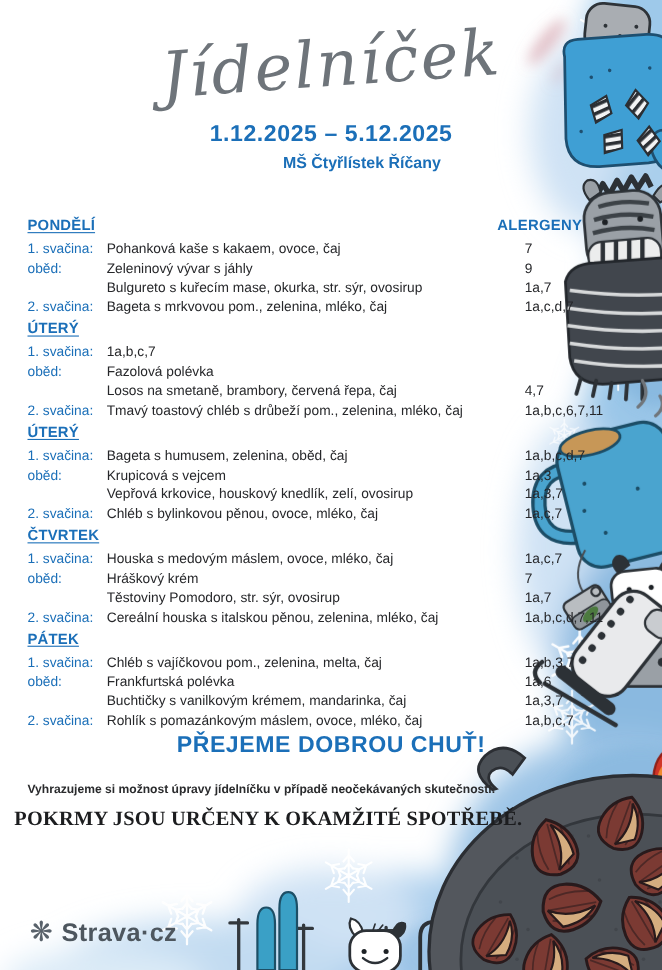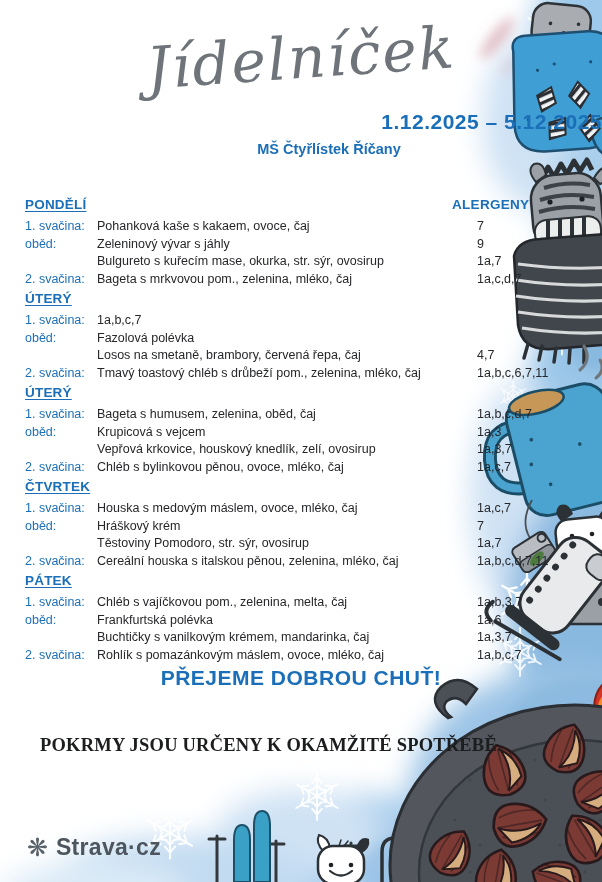--- a/index.html
+++ b/index.html
@@ -14,21 +14,21 @@
   .decor{position:absolute;inset:0;z-index:0}
   .content{position:absolute;inset:0;z-index:1}
 
   .title-script{
     position:absolute;top:24px;left:50%;
     transform:translateX(-50%) rotate(-4deg);
     font-family:"DejaVu Serif",serif;font-style:italic;font-weight:500;
     font-size:58px;color:#6e747a;letter-spacing:2px;white-space:nowrap;
   }
   .date-range{
-    position:absolute;top:110px;left:0;width:100%;text-align:right;
+    position:absolute;top:110px;left:0;width:100%;text-align:center;
     font-size:21px;font-weight:700;color:var(--blue);letter-spacing:.5px;
   }
   .school{
     position:absolute;top:141px;left:0;width:100%;text-align:center;
     font-size:14.5px;font-weight:700;color:var(--blue);margin-left:28px;
   }
 
   .menu{position:absolute;top:197px;left:25px;width:560px}
   .allergens-h{
     position:absolute;top:197px;left:452px;
@@ -49,21 +49,21 @@
 
   .wish{
     position:absolute;top:666px;left:0;width:100%;text-align:center;
     font-size:21px;font-weight:700;color:var(--blue);letter-spacing:.5px;
   }
   .disclaimer{
     position:absolute;top:712px;left:25px;
     font-size:11px;font-weight:700;color:#2a2b2d;
   }
   .notice{
-    position:absolute;top:735px;left:40px;
+    position:absolute;top:735px;left:13px;
     font-family:"Liberation Serif",serif;font-size:18.5px;font-weight:700;
     color:#1c1d1f;letter-spacing:.2px;
   }
   .logo{
     position:absolute;top:834px;left:27px;
     display:flex;align-items:center;gap:8px;color:#4d565e;
   }
   .logo-flower{font-size:25px;line-height:1;color:#59626b}
   .logo-text{font-size:23px;font-weight:700;letter-spacing:.3px}
 </style>
@@ -414,20 +414,21 @@
       <div class="row">
         <span class="lbl">2. svačina:</span>
         <span class="txt">Rohlík s pomazánkovým máslem, ovoce, mléko, čaj</span>
         <span class="alg">1a,b,c,7</span>
       </div>
     </section>
 
   </div>
 
   <div class="wish">PŘEJEME DOBROU CHUŤ!</div>
+  <div class="disclaimer">Vyhrazujeme si možnost úpravy jídelníčku v případě neočekávaných skutečností.</div>
   <div class="notice">POKRMY JSOU URČENY K OKAMŽITÉ SPOTŘEBĚ.</div>
 
   <div class="logo">
     <span class="logo-flower">❋</span>
     <span class="logo-text">Strava·cz</span>
   </div>
 
 </div>
 
 </body></html>

